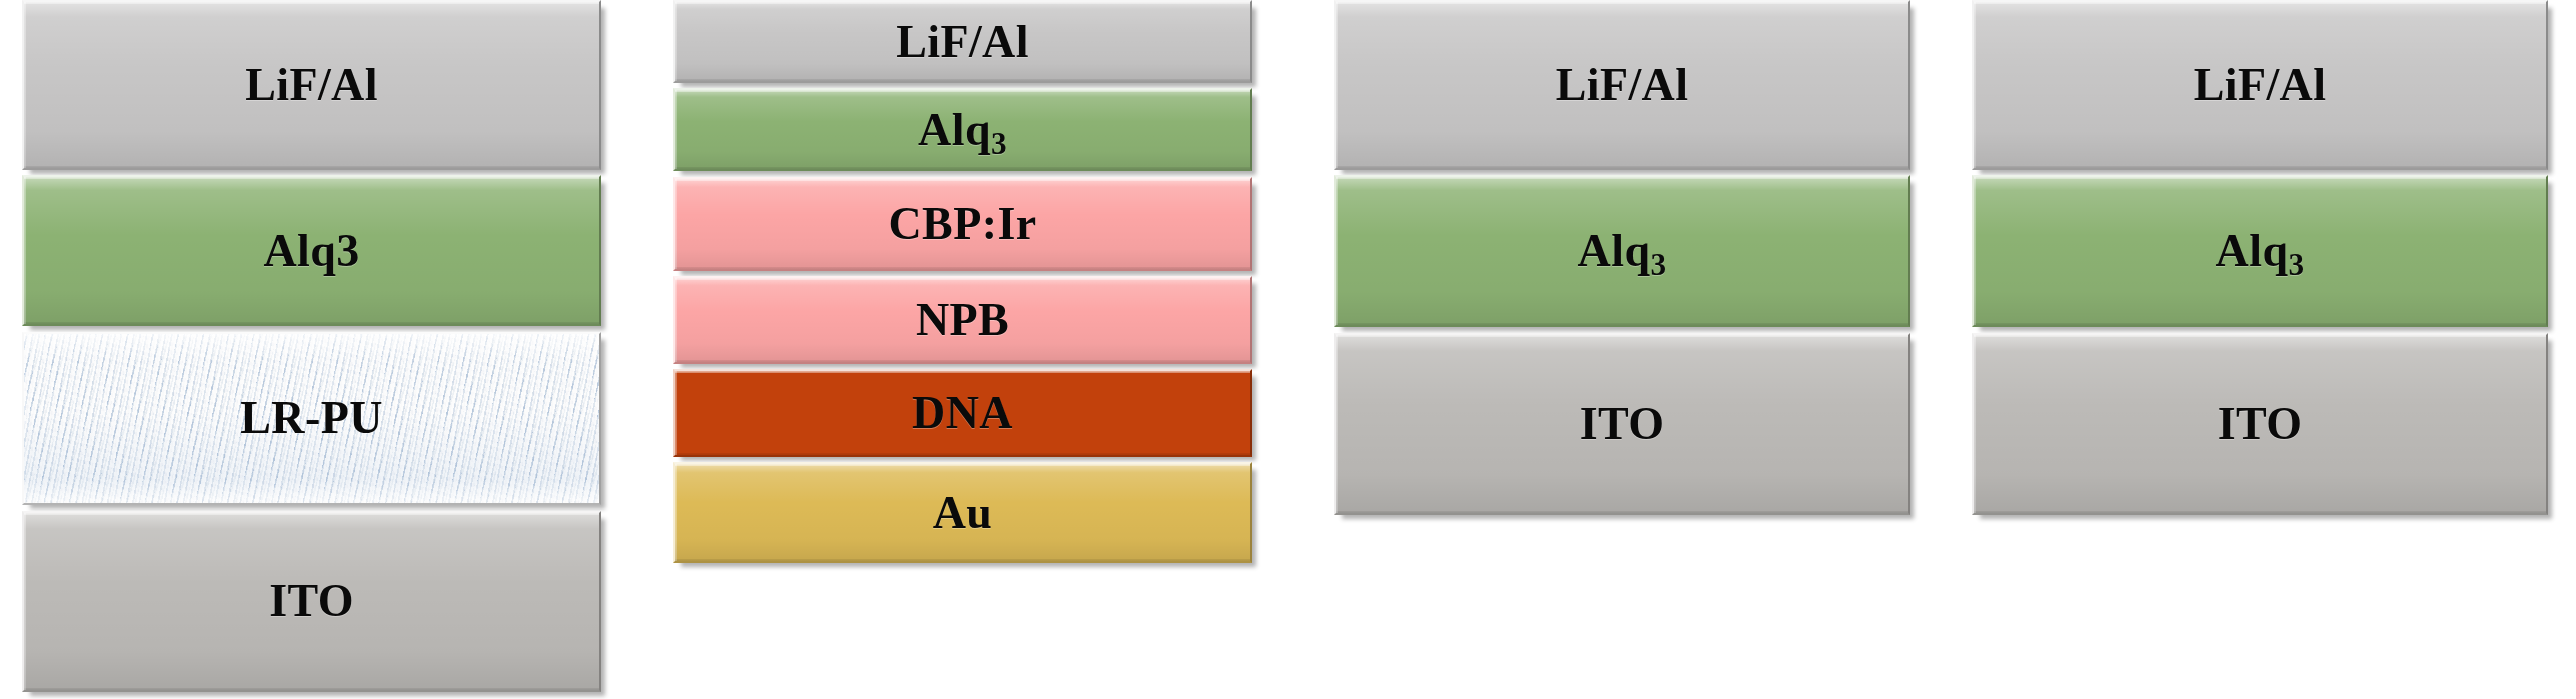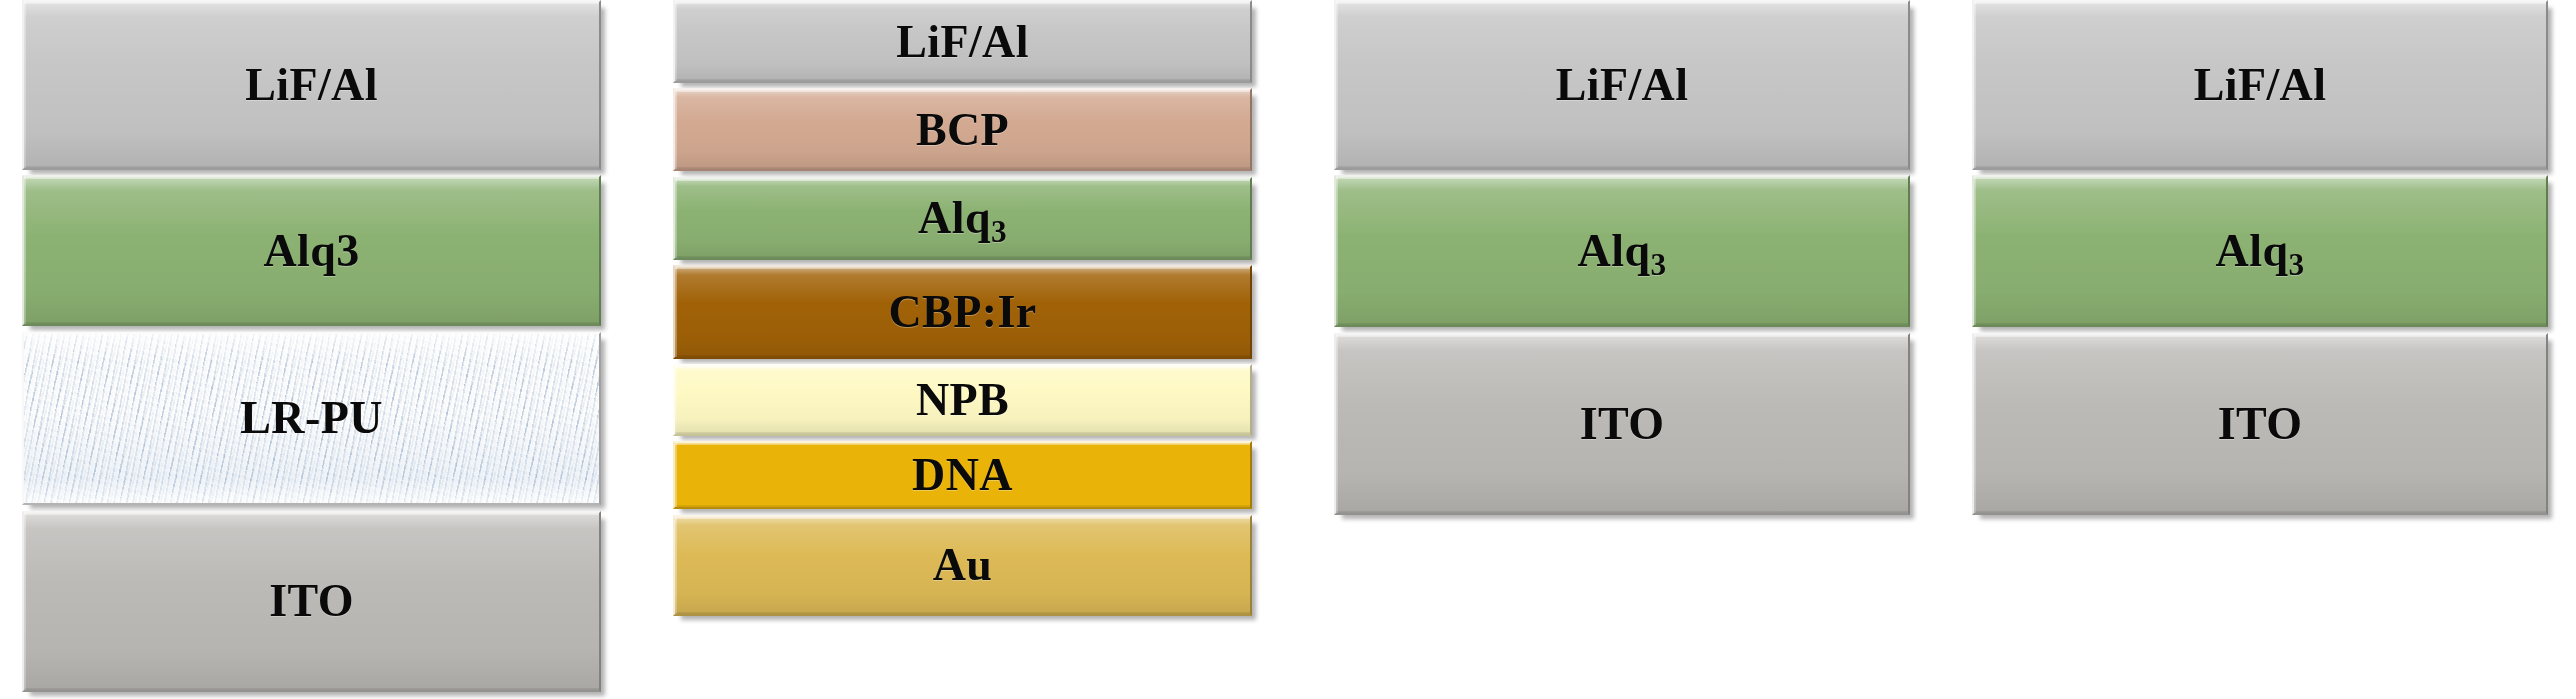--- a/index.html
+++ b/index.html
@@ -137,33 +137,30 @@
         <span class="layer-label">LR-PU</span>
       </div>
       <div class="layer gloss" style="height: 182px; background: rgb(188, 186, 183);">
         <span class="layer-label">ITO</span>
       </div>
     </div>
     <div class="stack" style="left: 673px; width: 579px;">
       <div class="layer gloss" style="height: 83px; background: rgb(199, 198, 198);">
         <span class="layer-label">LiF/Al</span>
       </div>
-      <div class="layer gloss" style="height: 83px; background: rgb(211, 169, 145);">
-        <span class="layer-label">BCP</span>
-      </div>
       <div class="layer gloss" style="height: 83px; background: rgb(140, 178, 115);">
         <span class="layer-label">Alq<sub>3</sub></span>
       </div>
-      <div class="layer gloss" style="height: 94px; background: #a16207;">
+      <div class="layer gloss" style="height: 94px; background: #fca5a5;">
         <span class="layer-label">CBP:Ir</span>
       </div>
-      <div class="layer gloss" style="height: 72px; background: #fef9c3;">
+      <div class="layer gloss" style="height: 88px; background: #fca5a5;">
         <span class="layer-label">NPB</span>
       </div>
-      <div class="layer tex-fiber" style="height: 68px; background: #eab308;">
+      <div class="layer tex-fiber" style="height: 88px; background: #c2410c;">
         <span class="layer-label">DNA</span>
       </div>
       <div class="layer gloss" style="height: 101px; background: rgb(221, 186, 86);">
         <span class="layer-label">Au</span>
       </div>
     </div>
     <div class="stack" style="left: 1334px; width: 576px;">
       <div class="layer gloss" style="height: 170px; background: rgb(199, 198, 198);">
         <span class="layer-label">LiF/Al</span>
       </div>

